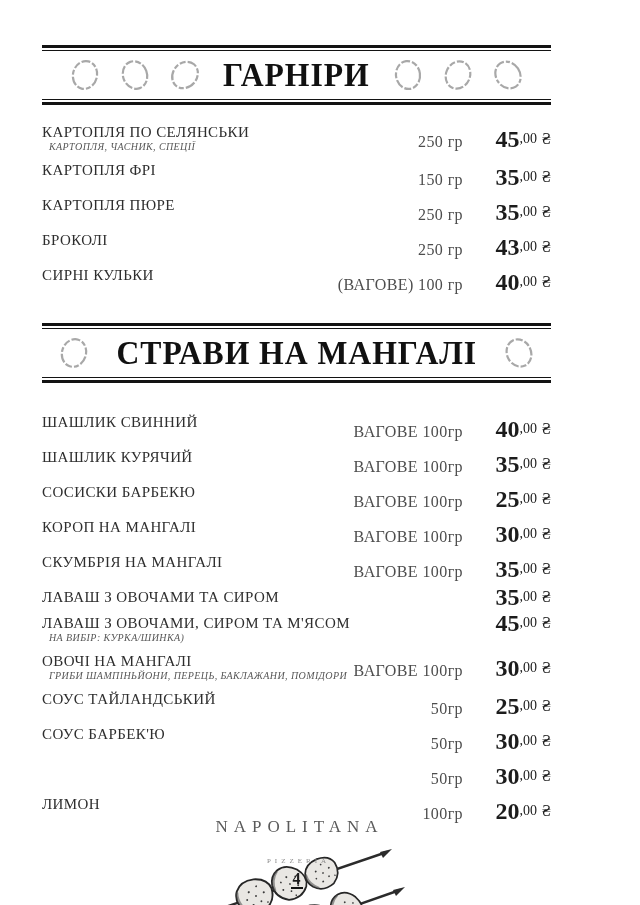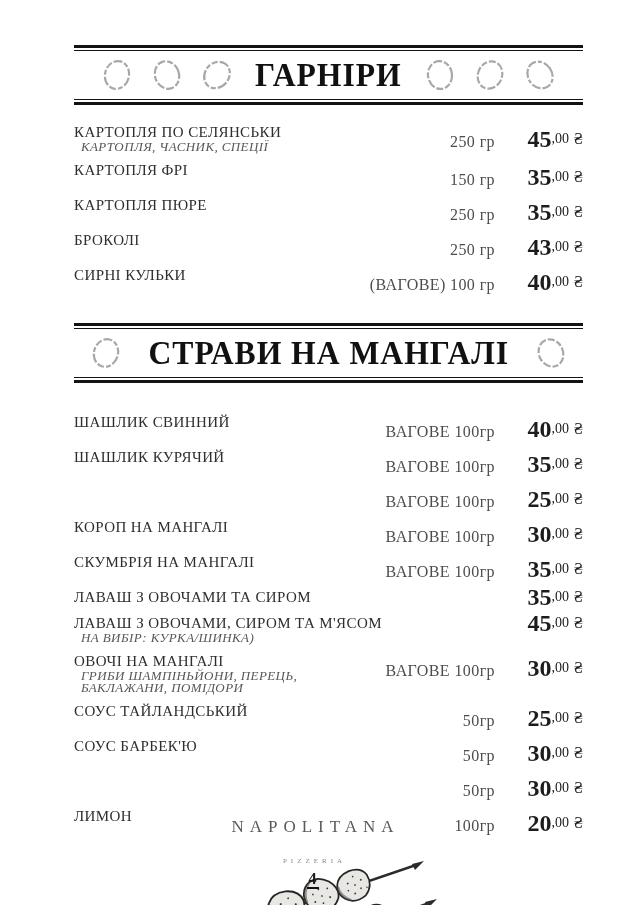--- a/index.html
+++ b/index.html
@@ -1,42 +1,42 @@
 <!DOCTYPE html>
 <html><head>
 <meta charset="utf-8">
 <style>
   html,body{margin:0;padding:0;background:#ffffff;}
   body{
     width:640px;height:905px;overflow:hidden;
     font-family:"Liberation Serif","DejaVu Serif",serif;
     color:#262626;position:relative;
   }
-  .page{width:593px;height:905px;position:relative;padding-left:32px;}
+  .page{width:593px;height:905px;position:relative;}
   .content{padding:45px 42px 0 42px;}
 
   
   .menu-header{margin-bottom:0;}
   .rule-down{height:2px;border-top:3px solid #131313;border-bottom:1px solid #131313;}
   .rule-up{height:2px;border-top:1px solid #131313;border-bottom:3px solid #131313;}
   .header-body{display:flex;align-items:center;justify-content:center;gap:20px;height:48px;}
   .header-title{
     font-size:33px;font-weight:700;color:#111;letter-spacing:1px;
     display:inline-block;transform:scaleX(.96);white-space:nowrap;
   }
   .wreath{width:30px;height:34px;flex:0 0 auto;}
 
   
   .menu-list{margin-top:17px;}
   .sec2{margin-top:29px;}
   .menu-row{display:flex;justify-content:space-between;align-items:flex-start;margin-bottom:6px;}
   .item-left{padding-top:1px;}
   .item-name{font-size:15px;letter-spacing:.4px;color:#2e2e2e;line-height:18px;}
   .item-note{font-size:11px;letter-spacing:.3px;color:#2e2e2e;}
-  .item-desc{font-size:13px;font-style:italic;color:#575757;letter-spacing:.4px;margin:0 0 1px 7px;line-height:12px;}
+  .item-desc{font-size:10px;font-style:italic;color:#575757;letter-spacing:.4px;margin:0 0 1px 7px;line-height:12px;}
   .item-right{display:flex;align-items:baseline;white-space:nowrap;margin-left:auto;}
   .item-weight{font-size:16px;color:#4d4d4d;letter-spacing:.4px;margin-top:11px;}
   .price{display:flex;align-items:center;justify-content:flex-end;width:88px;}
   .price-whole{font-size:24px;font-weight:600;color:#1c1c1c;line-height:20px;}
   .price-cents{font-size:14px;color:#1c1c1c;}
   .price-cur{font-size:16px;color:#1c1c1c;margin-left:5px;}
 
   
   .skewers-wrap{display:flex;justify-content:center;margin-top:4px;}
 
@@ -218,20 +218,27 @@
             <span class="item-weight">ВАГОВЕ 100гр</span>
             <span class="price">
               <span class="price-whole">35</span>
               <span class="price-cents">,00</span>
               <span class="price-cur">₴</span>
             </span>
           </div>
         </div>
 
         <div class="menu-row">
+          <div class="item-left">
+            <div>
+              <span class="item-name">СОСИСКИ БАРБЕКЮ</span>
+              
+            </div>
+
+          </div>
           <div class="item-right">
             <span class="item-weight">ВАГОВЕ 100гр</span>
             <span class="price">
               <span class="price-whole">25</span>
               <span class="price-cents">,00</span>
               <span class="price-cur">₴</span>
             </span>
           </div>
         </div>
 

